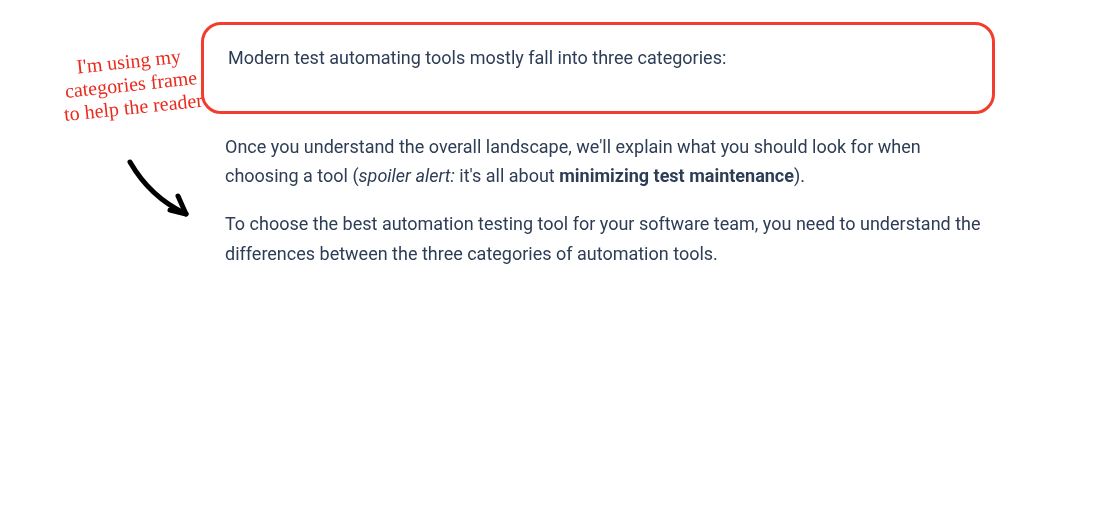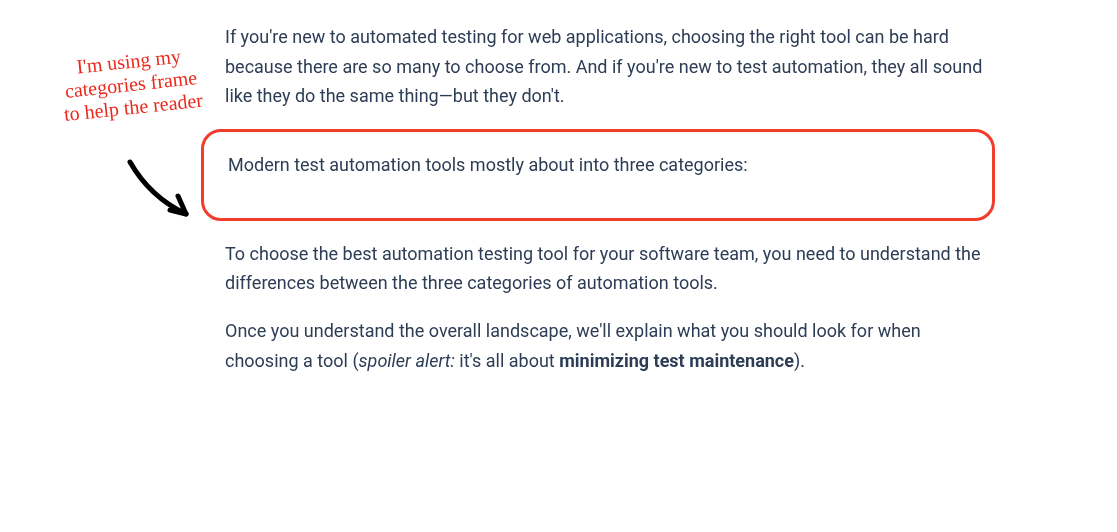--- a/index.html
+++ b/index.html
@@ -84,25 +84,24 @@
   <div>to help the reader</div>
 </div>
 
 <svg class="arrow" width="90" height="80" viewBox="0 0 90 80">
   <path d="M 10 10 Q 30 45 66 62" stroke="#000" stroke-width="5" fill="none" stroke-linecap="round"></path>
   <path d="M 66 62 L 50 58 M 66 62 L 58 44" stroke="#000" stroke-width="5" fill="none" stroke-linecap="round"></path>
 </svg>
 
 <div class="content">
 
-  <p class="para">If you're new to automated testing for web applications, choosing the right tool can be hard because there are so many to choose from. And if you're new to test automation, they all sound like they do the same thing—but they don't.</p>
 
   <div class="callout-box">
-    <p class="callout-intro">Modern test automation tools mostly about into three categories:</p>
+    <p class="callout-intro">Modern test automating tools mostly fall into three categories:</p>
   </div>
-
-  <p class="para">To choose the best automation testing tool for your software team, you need to understand the differences between the three categories of automation tools.</p>
 
   <p class="para">
     <span>Once you understand the overall landscape, we'll explain what you should look for when choosing a tool (</span><span class="italic">spoiler alert:</span><span> it's all about </span><span class="bold">minimizing test maintenance</span><span>).</span>
   </p>
 
+  <p class="para">To choose the best automation testing tool for your software team, you need to understand the differences between the three categories of automation tools.</p>
+
 </div>
 
 </body></html>

